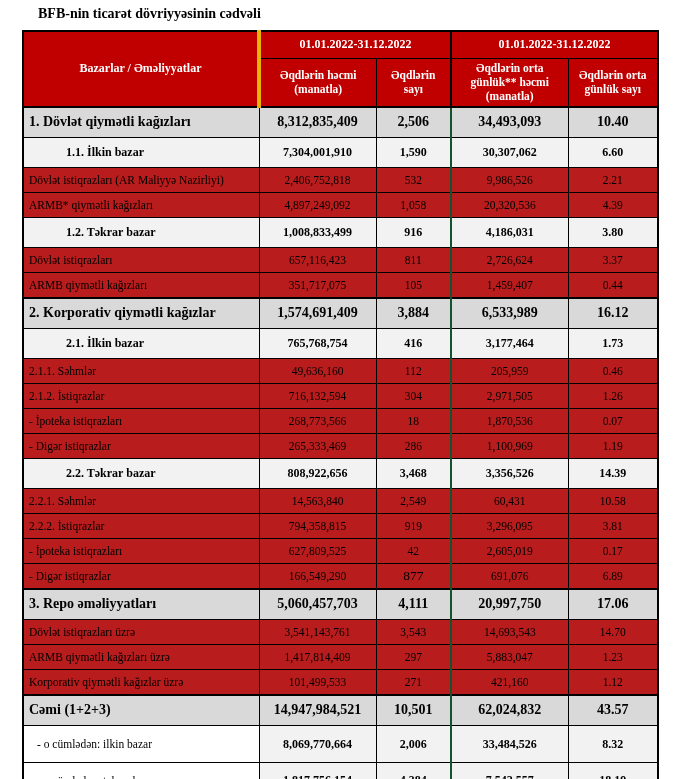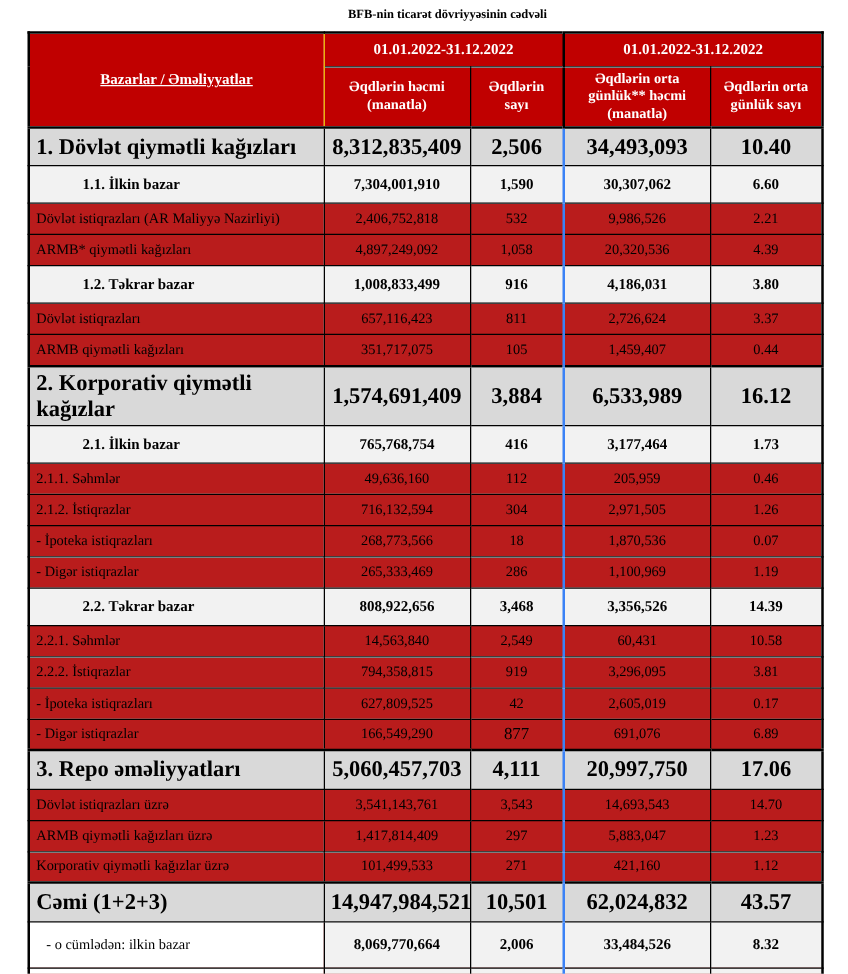--- a/index.html
+++ b/index.html
@@ -6,22 +6,22 @@
   html, body {
     margin: 0; padding: 0;
     width: 678px; height: 779px;
     background: #ffffff;
     font-family: "Liberation Serif", "DejaVu Serif", serif;
     color: #000;
   }
   .page { position: relative; width: 678px; height: 779px; overflow: hidden; }
   .doc-title {
     margin: 6px 0 8px 0;
-    text-align: center;
-    font-size: 10px;
+    text-align: left;
+    font-size: 14px;
     font-weight: bold;
     padding-left: 38px;
   }
   table.trading {
     border-collapse: collapse;
     table-layout: fixed;
     margin-left: 22px;
     width: 635px;
     border: 2px solid #000;
   }
@@ -31,34 +31,34 @@
   }
   
   .trading thead th {
     background: #c00000;
     color: #ffffff;
     font-weight: bold;
     text-align: center;
     vertical-align: middle;
     padding: 2px 4px;
   }
-  th.corner { font-size: 12.5px; border-right: 1px solid #eab308; text-decoration: underline; }
+  th.corner { font-size: 12.5px; border-right: 4px solid #eab308; }
   tr.period-row { height: 27px; }
   tr.period-row th { font-size: 12px; margin-top: 28px; }
   tr.colhead-row { height: 46px; }
   tr.colhead-row th { font-size: 11.5px; line-height: 1.25; }
   .grp2 { border-left: 2px solid #000 !important; }
   
   .trading td { font-size: 11.5px; padding: 2px 5px; vertical-align: middle; }
   td.lbl { text-align: left; border-right: 1px solid #000; }
   td.num { text-align: center; }
-  td.c4  { border-left: 2px solid #3b82f6; }
+  td.c4  { border-left: 2px solid #14532d; }
   tr.r { height: 25px; background: #b91c1c; }
   tr.section { height: 31px; background: #d9d9d9; font-weight: bold; }
-  tr.section td { border-top: 2px solid #000; font-size: 18px; }
+  tr.section td { border-top: 2px solid #000; font-size: 14px; }
   tr.subsection { height: 30px; background: #f2f2f2; font-weight: bold; margin-left: 38px; }
   tr.subsection td { font-size: 12px; }
   tr.subsection td.lbl { padding-left: 42px; }
   tr.dash td.lbl { }
   tr.totalsub { height: 37px; font-weight: bold; }
   tr.totalsub td { background: #f2f2f2; font-size: 12px; }
   tr.totalsub td.lbl { background: #ffffff; font-weight: normal; font-size: 11.5px; padding-left: 13px; }
   
   .footnotes {
     margin: 3px 0 0 25px;

